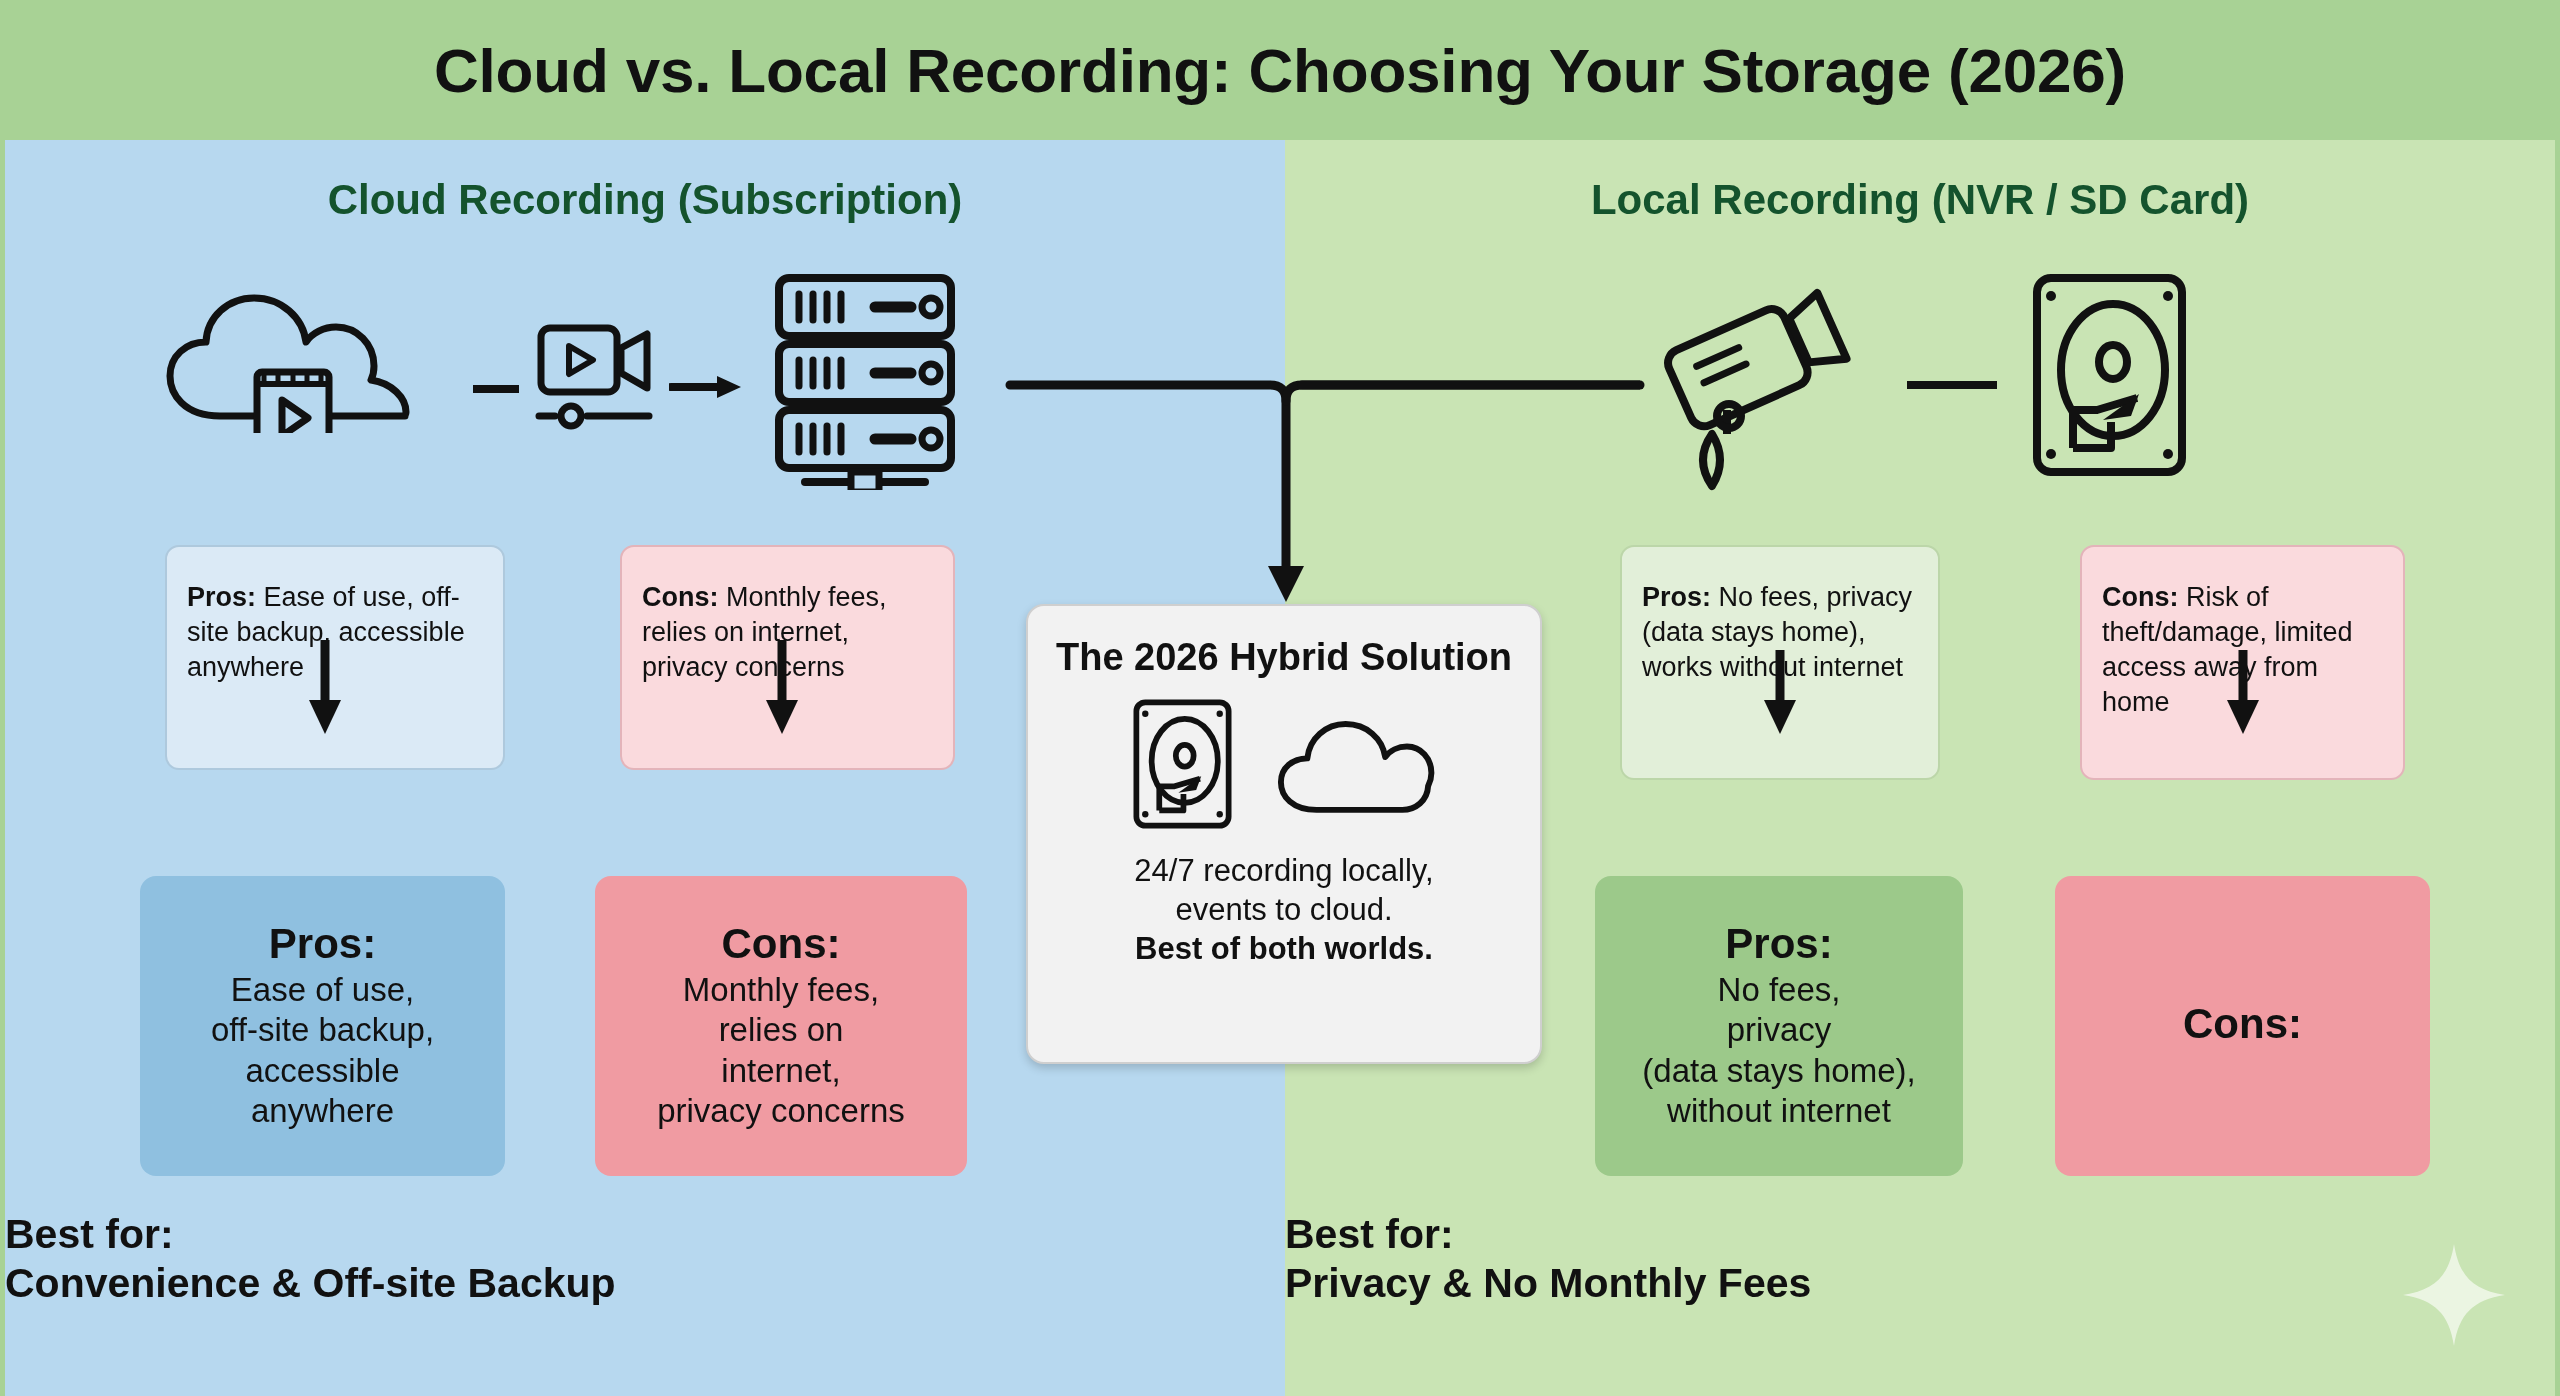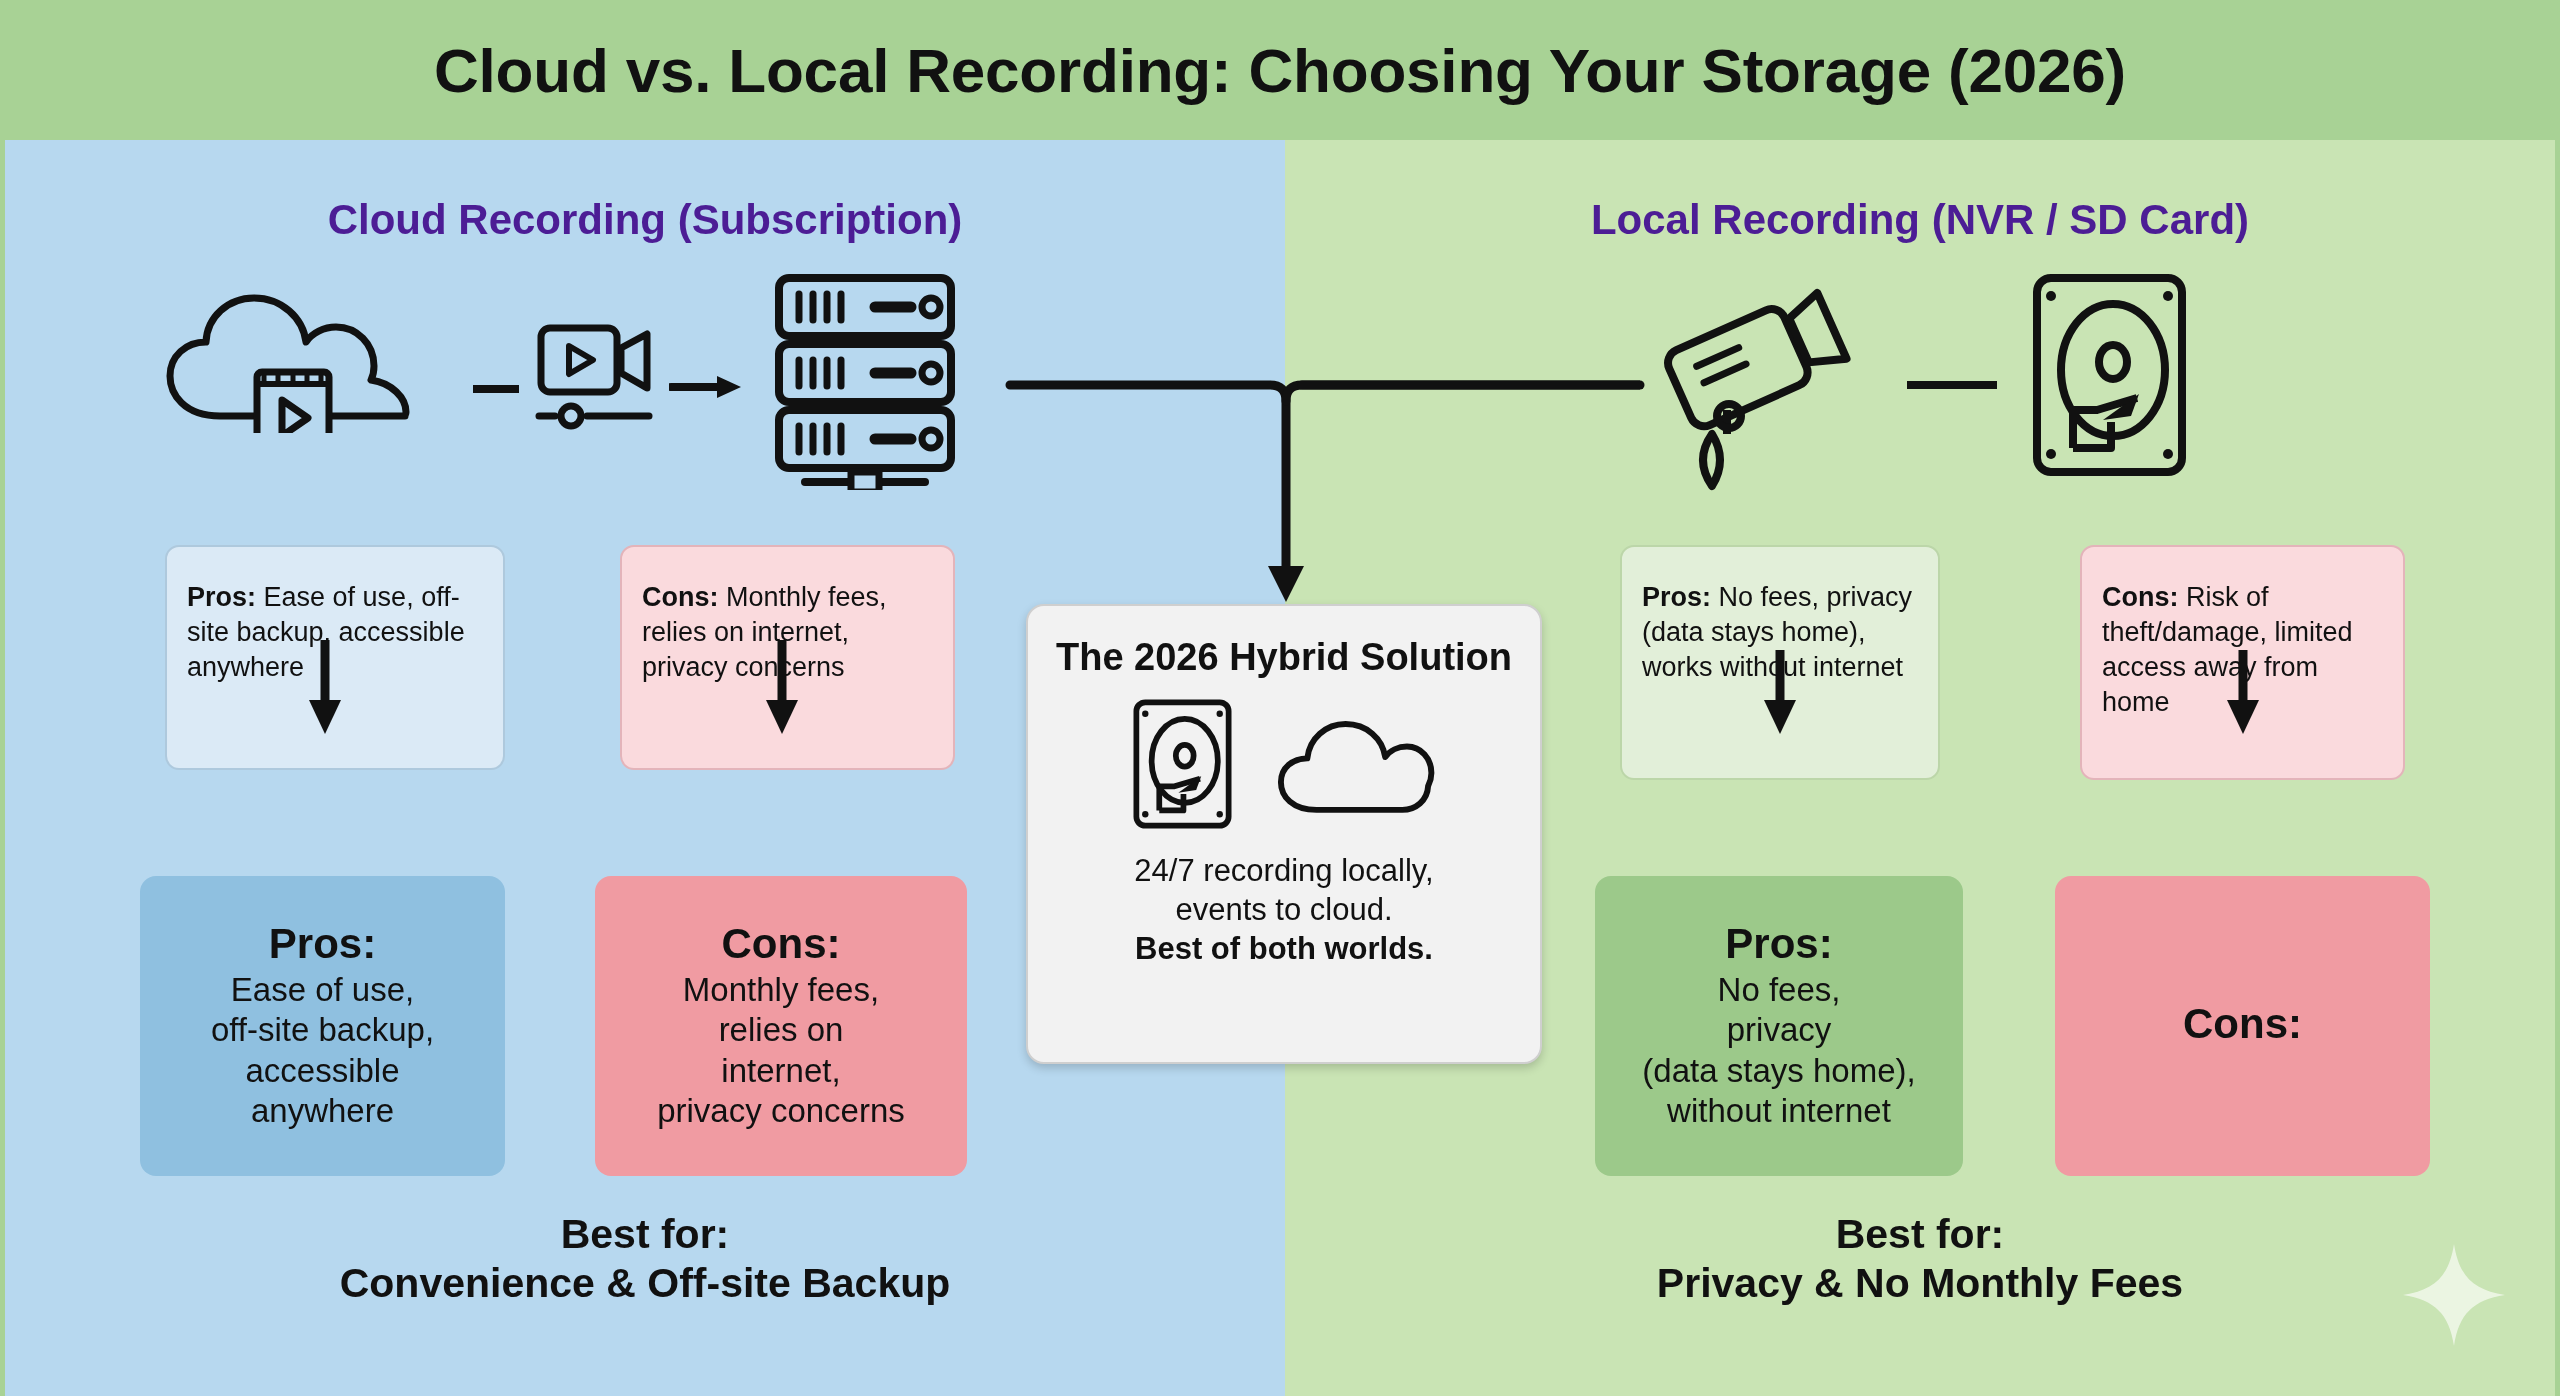--- a/index.html
+++ b/index.html
@@ -22,22 +22,22 @@
     margin:0;font-size:62px;font-weight:bold;color:#111;
     letter-spacing:-0.2px;text-align:center;
   }
 
   
   .panel{position:absolute;top:140px;height:1256px;}
   .panel-left{left:5px;width:1280px;background:#b7d8ef;}
   .panel-right{left:1285px;width:1270px;background:#c9e4b4;}
 
   .panel-title{
-    position:absolute;top:56px;width:100%;text-align:center;
-    font-size:42px;font-weight:bold;color:#4c1d95;
+    position:absolute;top:36px;width:100%;text-align:center;
+    font-size:42px;font-weight:bold;color:#14532d;
   }
 
   
   .iconrow{position:absolute;top:140px;width:100%;height:210px;}
   .icon-abs{position:absolute;}
 
   
   .note{
     position:absolute;border-radius:14px;
     border:2px solid rgba(0,0,0,.18);
@@ -70,21 +70,21 @@
     display:flex;flex-direction:column;align-items:center;
     padding-top:30px;box-sizing:border-box;
   }
   .hybrid h2{margin:0;font-size:38px;font-weight:bold;color:#111;}
   .hybrid-icons{display:flex;align-items:center;gap:38px;margin-top:12px;height:150px;}
   .hybrid-text{margin-top:10px;text-align:center;font-size:31px;line-height:1.26;color:#111;}
   .hybrid-text .b{font-weight:bold;}
 
   
   .bestfor{
-    position:absolute;width:100%;text-align:center;
+    position:absolute;width:100%;
     font-size:41px;font-weight:bold;line-height:1.2;color:#111;
   }
 
   
   .conn{position:absolute;left:0;top:0;width:2560px;height:1396px;pointer-events:none;}
 
   
   .sparkle{position:absolute;right:46px;bottom:46px;width:110px;height:110px;}
 </style>
 </head>

